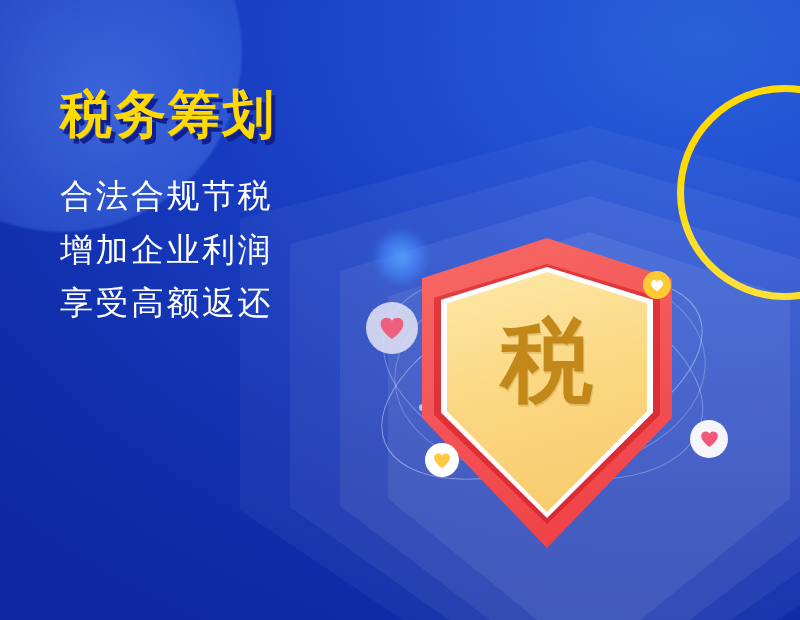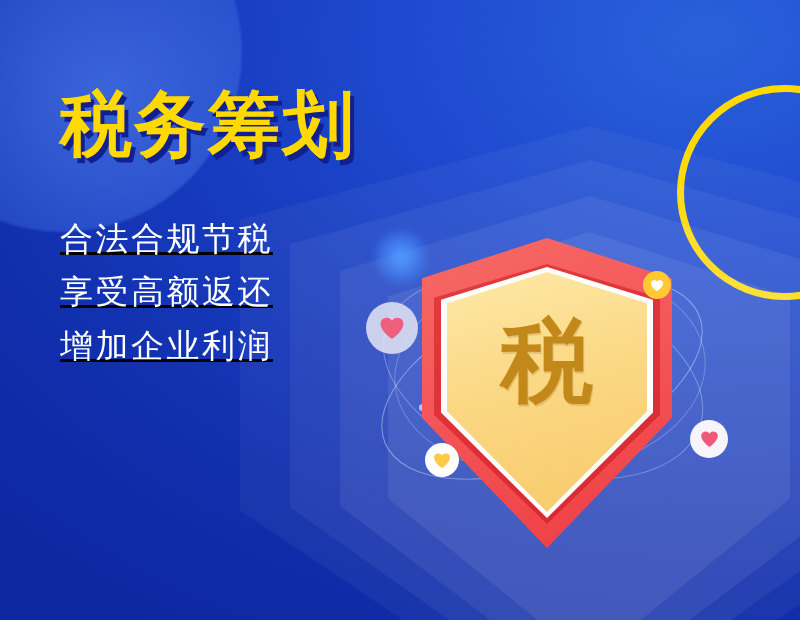--- a/index.html
+++ b/index.html
@@ -153,31 +153,31 @@
   .badge svg { display:block; }
   .badge-left   { left:366px; top:302px; width:52px; height:52px; background:rgba(226,228,243,.86); }
   .badge-top    { left:643px; top:271px; width:28px; height:28px; background:#ffc933; }
   .badge-bottom { left:425px; top:443px; width:34px; height:34px; background:#ffffff; }
   .badge-right  { left:690px; top:420px; width:38px; height:38px; background:#f6f5fb; }
 
   
   .text-block { position:absolute; left:60px; top:86px; width:350px; }
 
   .headline {
-    font-size:72px;
+    font-size:52px;
     line-height:1.08;
     font-weight:bold;
     letter-spacing:2px;
     color:#ffd900;
     font-family:"DejaVu Sans","Liberation Sans",sans-serif;
     text-shadow:4px 5px 0 #111f8f;
     white-space:nowrap;
   }
 
-  .sub-list { margin-top:48px;text-decoration:underline; }
+  .sub-list { margin-top:27px; }
   .sub-line {
     font-size:33px;
     line-height:1.62;
     font-weight:400;
     letter-spacing:2.5px;
     color:#ffffff;
     font-family:"DejaVu Sans","Liberation Sans",sans-serif;
     white-space:nowrap;
   }
 </style>
@@ -245,18 +245,18 @@
         <path d="M12 21S1.5 14 1.5 7.2A5.7 5.7 0 0 1 12 4.2 5.7 5.7 0 0 1 22.5 7.2C22.5 14 12 21 12 21z" fill="#F05A78"></path>
       </svg>
     </span>
   </div>
 
   <div class="text-block">
     <div class="headline">税务筹划</div>
 
     <div class="sub-list">
       <div class="sub-line">合法合规节税</div>
+      <div class="sub-line">增加企业利润</div>
       <div class="sub-line">享受高额返还</div>
-      <div class="sub-line">增加企业利润</div>
     </div>
   </div>
 
 </div>
 
 </body></html>

